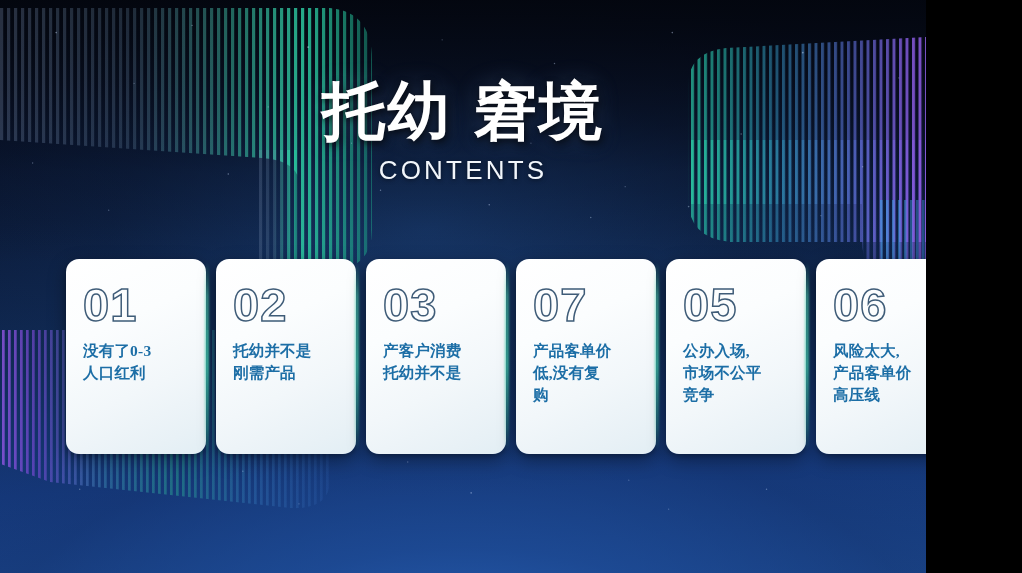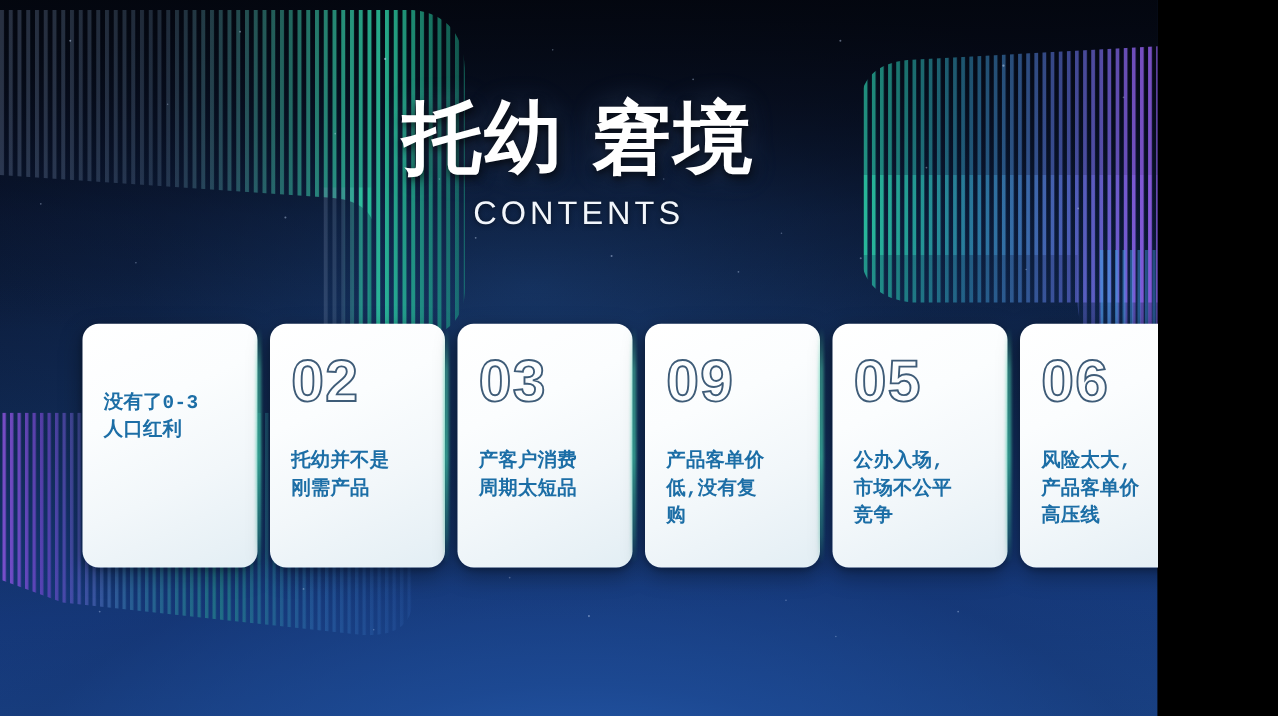--- a/index.html
+++ b/index.html
@@ -124,28 +124,28 @@
     font-size: 47px;
     font-weight: 700;
     line-height: 1;
     letter-spacing: 1px;
     color: transparent;
     -webkit-text-stroke: 1.5px #2f4f6d;
     font-family: "Liberation Sans", "DejaVu Sans", sans-serif;
     opacity: 0.92;
   }
   .card-text {
-    margin-top: 30px;
+    margin-top: 12px;
     font-size: 15.5px;
     font-weight: 700;
     line-height: 1.42;
     color: #1c6ea6;
     letter-spacing: 0.2px;
     padding-right: 14px;
-    font-family: Liberation Mono, monospace;
+    font-family: Liberation Serif, serif;
     white-space: pre-line;
   }
 </style>
 </head>
 <body>
 
 <div id="slide">
 
   <div class="bg-base2"></div>
   <div class="bg-glow-center"></div>
@@ -309,35 +309,36 @@
 
   <div class="title-block">
     <div class="main-title">
       <span>托幼</span><span class="gap"></span><span>窘境</span>
     </div>
     <div class="sub-title">CONTENTS</div>
   </div>
 
   <div class="cards">
     <div class="card">
+      <div class="card-num">01</div>
       <div class="card-text">没有了0-3
 人口红利</div>
     </div>
     <div class="card">
       <div class="card-num">02</div>
       <div class="card-text">托幼并不是
 刚需产品</div>
     </div>
     <div class="card">
       <div class="card-num">03</div>
       <div class="card-text">产客户消费
-周期太短品</div>
-    </div>
-    <div class="card">
-      <div class="card-num">09</div>
+托幼并不是</div>
+    </div>
+    <div class="card">
+      <div class="card-num">07</div>
       <div class="card-text">产品客单价
 低,没有复
 购</div>
     </div>
     <div class="card">
       <div class="card-num">05</div>
       <div class="card-text">公办入场,
 市场不公平
 竞争</div>
     </div>

